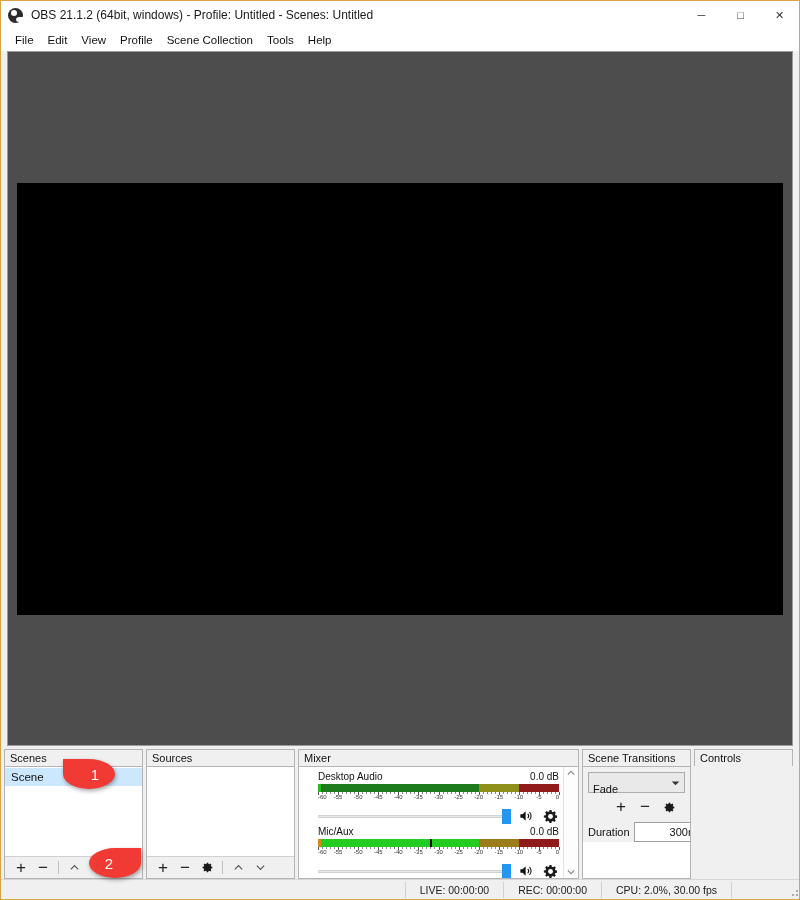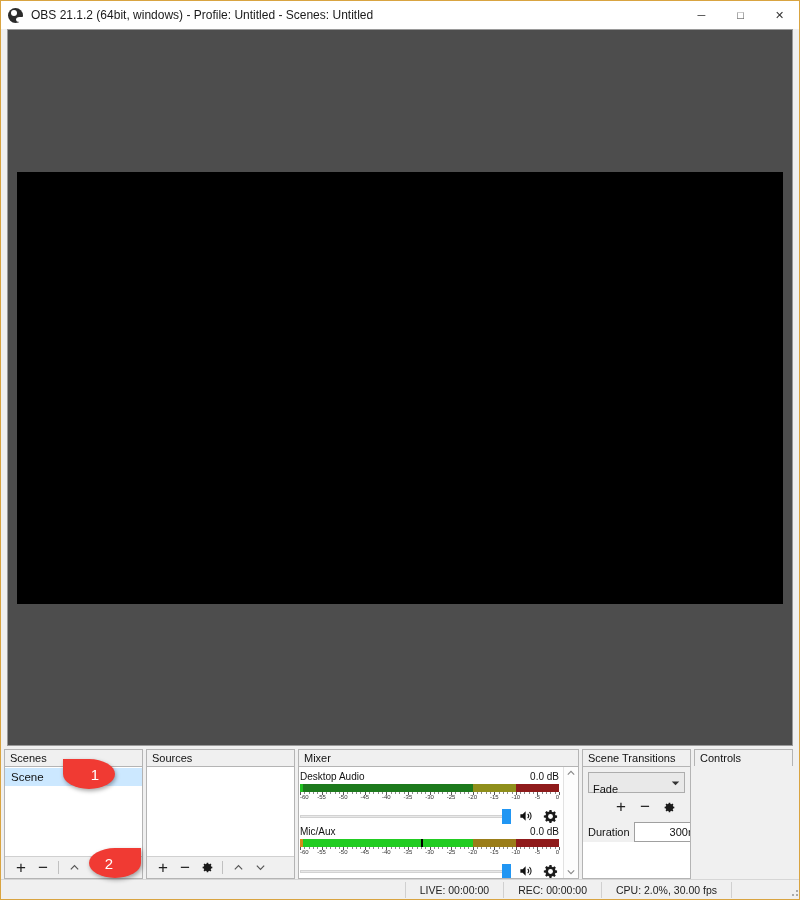--- a/index.html
+++ b/index.html
@@ -139,21 +139,21 @@
   .tsep {
     width: 1px; height: 13px; background: #c0c0c0; margin: 0 3px;
   }
   .glyph-plus, .glyph-minus {
     font-size: 17px; line-height: 14px; font-weight: 300;
   }
   .chev { width: 11px; height: 11px; }
 
   
   .mixer-body { flex: 1 1 auto; display: flex; background: #fff; overflow: hidden; }
-  .mixer-channels { flex: 1 1 auto; padding: 4px 4px 0 1px; }
+  .mixer-channels { flex: 1 1 auto; padding: 4px 4px 0 19px; }
   .channel { margin-bottom: 2px; }
   .ch-head { display: flex; align-items: baseline; font-size: 10px; color: #111; }
   .ch-name { flex: 1 1 auto; }
   .ch-db { font-size: 10px; color: #111; }
   .meter { position: relative; height: 8px; margin-top: 2px; display: flex; }
   .meter .seg-green  { background: #1d7a1d; }
   .meter .seg-green.active { background: #22cc22; }
   .meter .seg-yellow { background: #8f8f1b; }
   .meter .seg-yellow.active { background: #9a7d1a; }
   .meter .seg-red    { background: #8f1b1b; }
@@ -282,20 +282,29 @@
         <div class="swoosh"></div>
     </div>
     <div class="title-text">OBS 21.1.2 (64bit, windows) - Profile: Untitled - Scenes: Untitled</div>
     <div class="wincontrols">
       <div class="wc">─</div>
       <div class="wc">□</div>
       <div class="wc close">✕</div>
     </div>
   </div>
 
+  <div class="menubar">
+    <div class="menu-item">File</div>
+    <div class="menu-item">Edit</div>
+    <div class="menu-item">View</div>
+    <div class="menu-item">Profile</div>
+    <div class="menu-item">Scene Collection</div>
+    <div class="menu-item">Tools</div>
+    <div class="menu-item">Help</div>
+  </div>
 
   <div class="preview-wrap">
     <div class="preview">
       <div class="canvas"></div>
     </div>
   </div>
 
   <div class="docks">
 
     <div class="dock dock-scenes">

